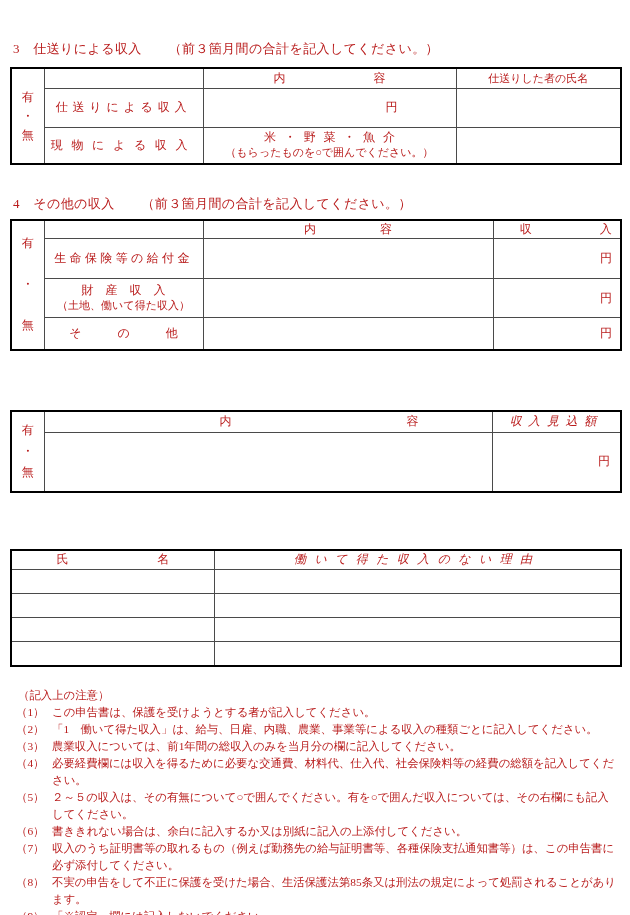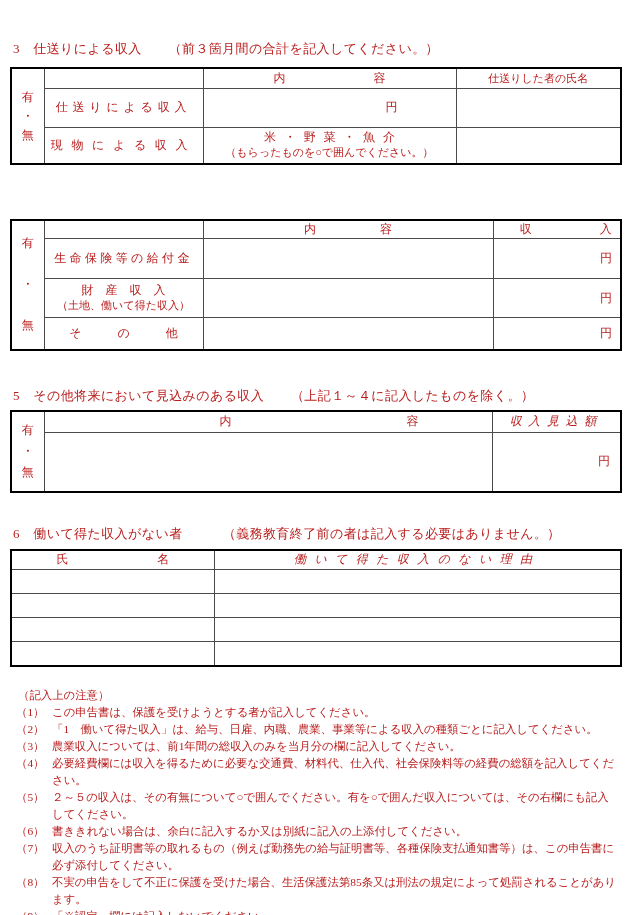--- a/index.html
+++ b/index.html
@@ -87,20 +87,21 @@
       <td><span class="ls072">現物による収入</span></td>
       <td class="two-line">
         <div class="ls020">米 ・ 野 菜 ・ 魚 介</div>
         <div class="small">（もらったものを○で囲んでください。）</div>
       </td>
       <td></td>
     </tr>
   </tbody>
     </table>
 
+  <div class="sec-title" style="top:195px;">4　その他の収入　　（前３箇月間の合計を記入してください。）</div>
   <table style="left:10px; top:219px; width:610px;">
     <colgroup>
         <col style="width:33px">
         <col style="width:159px">
         <col style="width:290px">
         <col style="width:128px">
       </colgroup>
     <tbody>
         <tr class="h18">
       <td rowspan="4">
@@ -138,21 +139,20 @@
       <td class="yen-right pr8"><span>円</span></td>
     </tr>
     <tr class="h32">
       <td><span>そ　　　の　　　他</span></td>
       <td></td>
       <td class="yen-right pr8"><span>円</span></td>
     </tr>
   </tbody>
     </table>
 
-  <div class="sec-title" style="top:387px;">5　その他将来において見込みのある収入　　（上記１～４に記入したものを除く。）</div>
   <table style="left:10px; top:410px; width:610px;">
     <colgroup>
         <col style="width:33px">
         <col style="width:448px">
         <col style="width:129px">
       </colgroup>
     <tbody>
         <tr class="h21">
       <td rowspan="2">
         <div class="an an-t5">
@@ -169,21 +169,20 @@
       </td>
       <td><span class="ls055">収入見込額</span></td>
     </tr>
     <tr class="h60">
       <td></td>
       <td class="yen-right pr10"><span>円</span></td>
     </tr>
   </tbody>
     </table>
 
-  <div class="sec-title" style="top:525px;">6　働いて得た収入がない者　　　（義務教育終了前の者は記入する必要はありません。）</div>
   <table style="left:10px; top:549px; width:610px;">
     <colgroup>
         <col style="width:203px">
         <col style="width:407px">
       </colgroup>
     <tbody>
         <tr class="h19">
       <td>
         <div class="pair pair-shimei">
           <span>氏</span>

